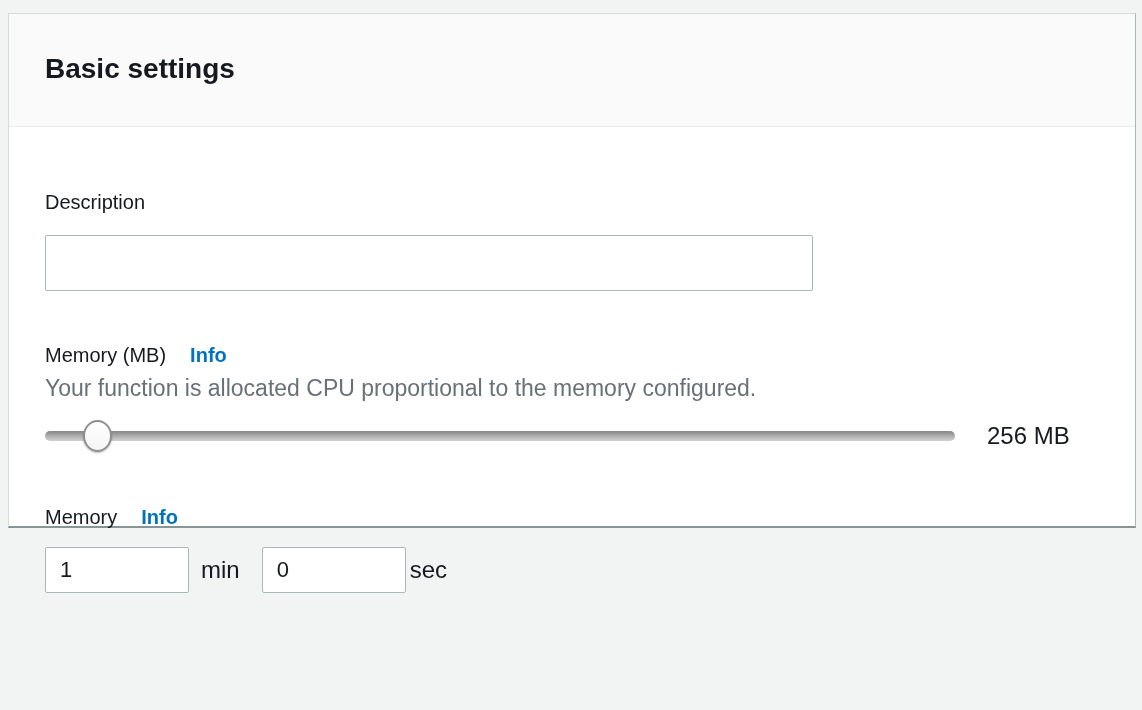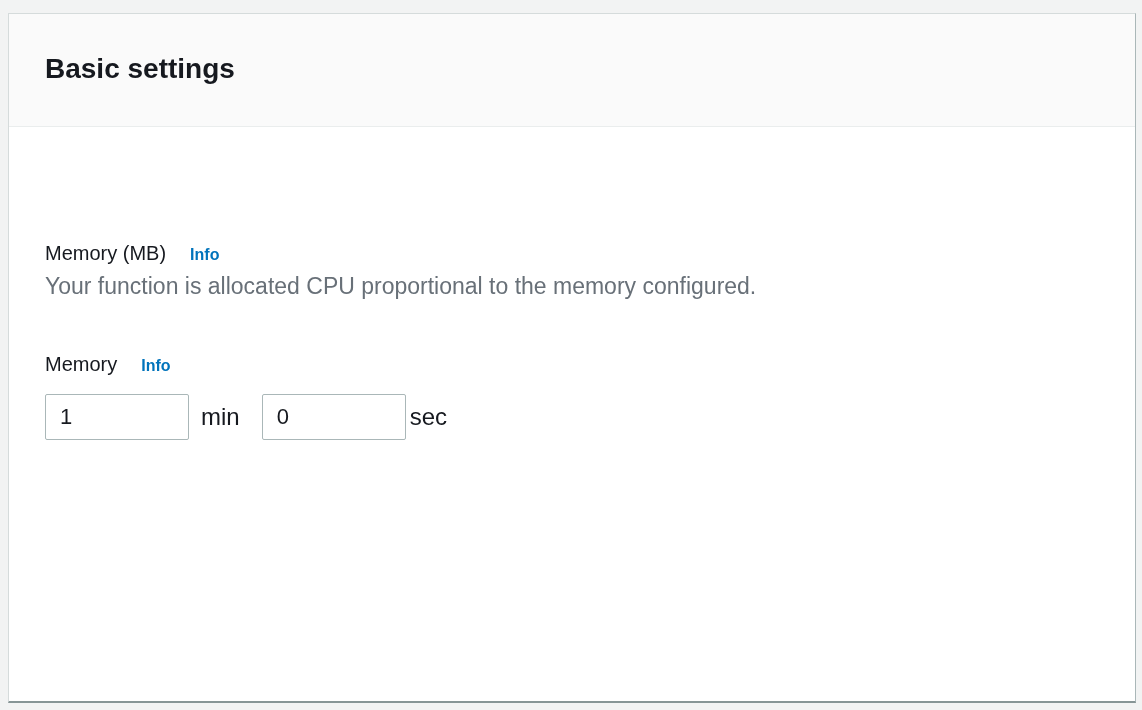--- a/index.html
+++ b/index.html
@@ -5,21 +5,21 @@
   * { margin:0; padding:0; box-sizing:border-box; }
   html,body { width:1142px; height:710px; }
   body {
     background:#f2f3f3;
     font-family:"Liberation Sans","DejaVu Sans",sans-serif;
     color:#16191f;
     overflow:hidden;
   }
   .card {
     margin:13px 6px 0 8px;
-    height:690px;
+    height:515px;
     background:#ffffff;
     border:1px solid #d5dbdb;
     border-right-color:#aab7b8;
     border-bottom:2px solid #879596;
   }
   .card-header {
     background:#fafafa;
     border-bottom:1px solid #eaeded;
     padding:38px 36px 40px 36px;
   }
@@ -35,21 +35,21 @@
     font-size:20px;
     color:#16191f;
     line-height:26px;
   }
   .label-row {
     display:flex;
     align-items:baseline;
     gap:24px;
   }
   .info-link {
-    font-size:16px;
+    font-size:20px;
     font-weight:bold;
     color:#0073bb;
     text-decoration:none;
     cursor:pointer;
   }
   .help-text {
     font-size:23px;
     color:#687078;
     line-height:26px;
     margin-top:7px;
@@ -135,27 +135,38 @@
 </head>
 <body>
 
 <div class="card">
   <div class="card-header">
     <h2 class="card-title">Basic settings</h2>
   </div>
 
   <div class="card-body">
 
+    <div class="section-description">
+      <div class="field-label">Description</div>
+      <input type="text" class="text-input text-input-lg" value="" style="">
+    </div>
 
     <div class="section-memory">
       <div class="label-row">
         <span class="field-label">Memory (MB)</span>
         <a class="info-link">Info</a>
       </div>
       <div class="help-text">Your function is allocated CPU proportional to the memory configured.</div>
+      <div class="slider-row">
+        <div class="slider">
+          <div class="slider-track"></div>
+          <div class="slider-thumb"></div>
+        </div>
+        <div class="slider-value">256 MB</div>
+      </div>
     </div>
 
     <div class="section-timeout">
       <div class="label-row">
         <span class="field-label">Memory</span>
         <a class="info-link">Info</a>
       </div>
       <div class="timeout-inputs">
         <input type="text" class="text-input text-input-sm" value="1" style="">
         <span class="unit-label unit-min">min</span>

